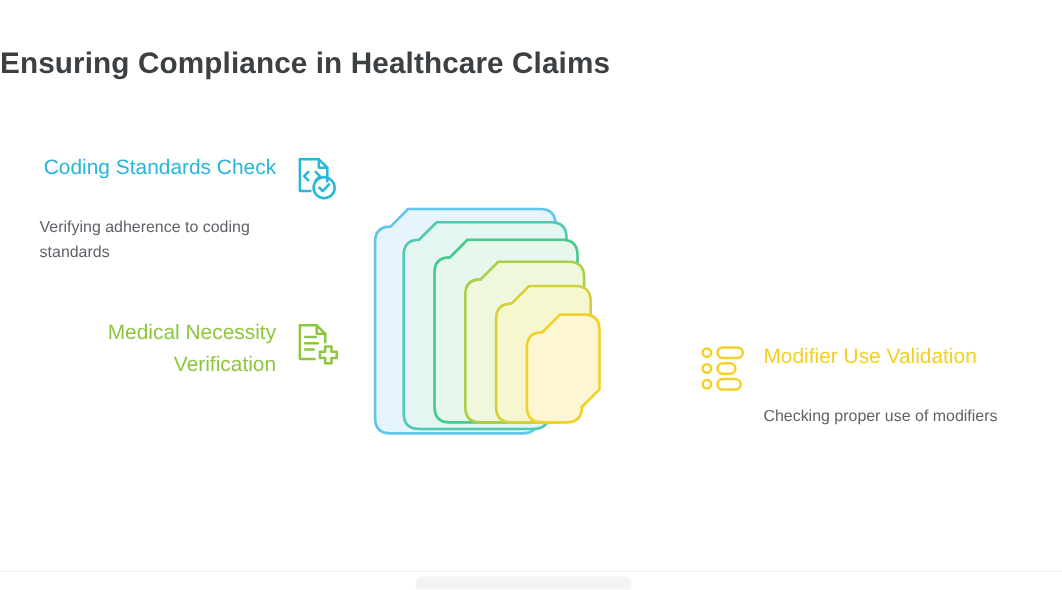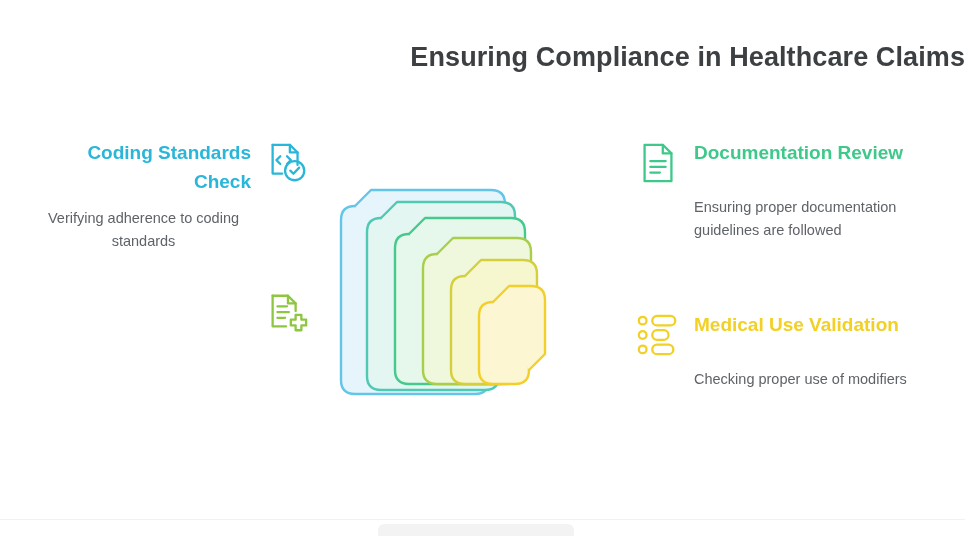--- a/index.html
+++ b/index.html
@@ -17,21 +17,21 @@
   .page {
     position: relative;
     width: 965px;
     height: 536px;
   }
   .title {
     position: absolute;
     top: 42px;
     left: 0;
     width: 965px;
-    text-align: right;
+    text-align: left;
     font-size: 27px;
     font-weight: bold;
     color: #3c4043;
     letter-spacing: 0.1px;
   }
 
   
   .item {
     position: absolute;
     width: 310px;
@@ -41,21 +41,21 @@
     align-items: flex-start;
   }
   .item.left .item-head {
     justify-content: flex-end;
   }
   .item.right .item-head {
     justify-content: flex-start;
   }
   .item-title {
     font-size: 19px;
-    font-weight: bold;
+    font-weight: normal;
     line-height: 1.55;
     max-width: 215px;
   }
   .item.left .item-title {
     text-align: right;
     order: 1;
   }
   .item.left .item-icon {
     order: 2;
     margin-left: 13px;
@@ -70,21 +70,21 @@
     margin-top: 2px;
   }
   .item-desc {
     font-size: 14.5px;
     line-height: 1.62;
     color: #5f6368;
     margin-top: 10px;
     max-width: 215px;
   }
   .item.left .item-desc {
-    text-align: center;
+    text-align: left;
     margin-left: auto;
     padding-right: 59px;
   }
   .item.right .item-desc {
     text-align: left;
     padding-left: 59px;
   }
 
   
   #item-coding   { left: 0px;   top: 138px; }
@@ -139,63 +139,49 @@
           <circle cx="32" cy="32" r="10"></circle>
           <path d="M27.5 32 l3.2 3.2 l6-6.4"></path>
         </svg>
       </div>
     </div>
     <div class="item-desc">Verifying adherence to coding standards</div>
   </div>
 
   <div class="item left" id="item-medical">
     <div class="item-head">
+      <div class="item-title" style="color:#8dc63f">Medical Necessity Verification</div>
       <div class="item-icon">
         <svg viewBox="0 0 48 48" width="46" height="46" fill="none" stroke="#8dc63f" stroke-width="2.4" stroke-linecap="round" stroke-linejoin="round">
           <path d="M9 6 h16 l8 8 v8"></path>
           <path d="M25 6 v8 h8"></path>
           <path d="M9 6 v32 h14"></path>
           <path d="M14 17 h10"></path>
           <path d="M14 23 h12"></path>
           <path d="M14 29 h8"></path>
           <path d="M33 26 h6 v5 h5 v6 h-5 v5 h-6 v-5 h-5 v-6 h5 z"></path>
         </svg>
       </div>
     </div>
   </div>
 
-  <div class="item right" id="item-doc">
-    <div class="item-head">
-      <div class="item-icon">
-        <svg viewBox="0 0 48 48" width="46" height="46" fill="none" stroke="#3ec98a" stroke-width="2.4" stroke-linecap="round" stroke-linejoin="round">
-          <path d="M10 5 h19 l9 9 v29 h-28 z"></path>
-          <path d="M29 5 v9 h9"></path>
-          <path d="M16 22 h16"></path>
-          <path d="M16 28 h16"></path>
-          <path d="M16 34 h10"></path>
-        </svg>
-      </div>
-      <div class="item-title" style="color:#3ec98a">Documentation Review</div>
-    </div>
-    <div class="item-desc">Ensuring proper documentation guidelines are followed</div>
-  </div>
 
   <div class="item right" id="item-modifier">
     <div class="item-head">
       <div class="item-icon">
         <svg viewBox="0 0 48 48" width="46" height="46" fill="none" stroke="#f2d024" stroke-width="2.4" stroke-linecap="round" stroke-linejoin="round">
           <circle cx="8" cy="9" r="4"></circle>
           <rect x="18" y="4" width="24" height="10" rx="5"></rect>
           <circle cx="8" cy="24" r="4"></circle>
           <rect x="18" y="19" width="17" height="10" rx="5"></rect>
           <circle cx="8" cy="39" r="4"></circle>
           <rect x="18" y="34" width="22" height="10" rx="5"></rect>
         </svg>
       </div>
-      <div class="item-title" style="color:#f2d024">Medical Use Validation</div>
+      <div class="item-title" style="color:#f2d024">Modifier Use Validation</div>
     </div>
     <div class="item-desc">Checking proper use of modifiers</div>
   </div>
 
   <div class="stack">
     <svg viewBox="0 0 300 275" width="300" height="275" fill="none" stroke-linecap="round" stroke-linejoin="round">
 
       <g>
         <path d="M16 40 q0-14 14-14 h120 q14 0 14 14 v160 q0 14-14 14 h-120 q-14 0-14-14 z" fill="#e6f4fb" stroke="#63c6e8" stroke-width="2.4"></path>
         <path d="M30 26 l16-16 h120 q14 0 14 14 v160 l-16 16" fill="#e6f4fb" stroke="#63c6e8" stroke-width="2.4"></path>

